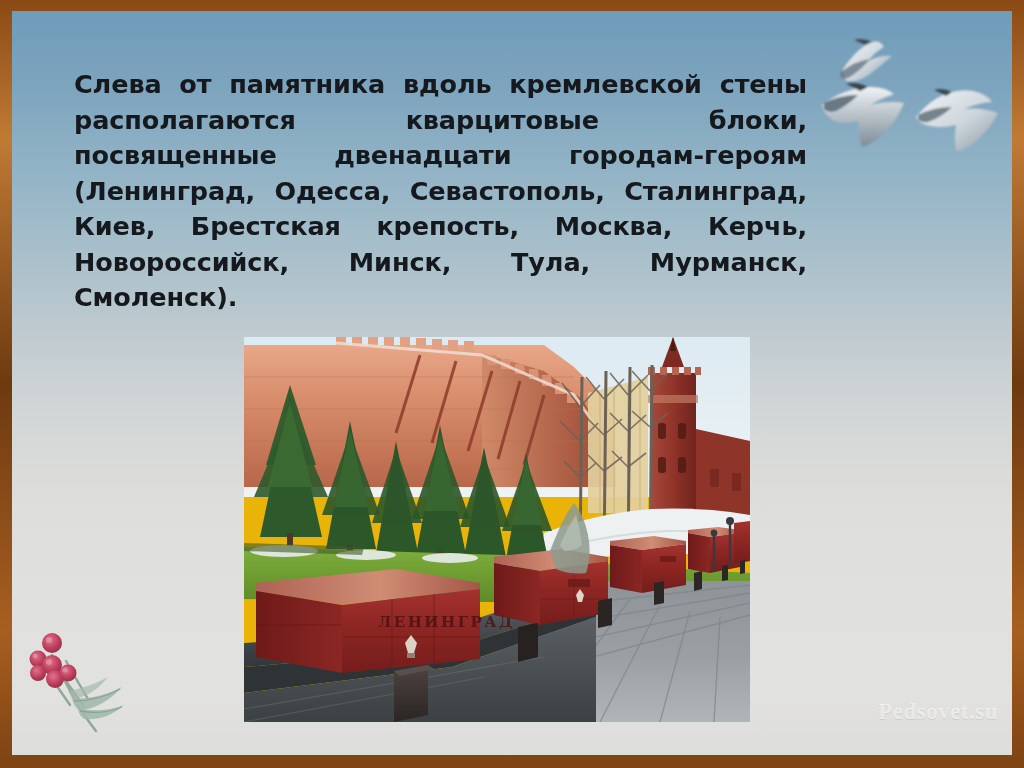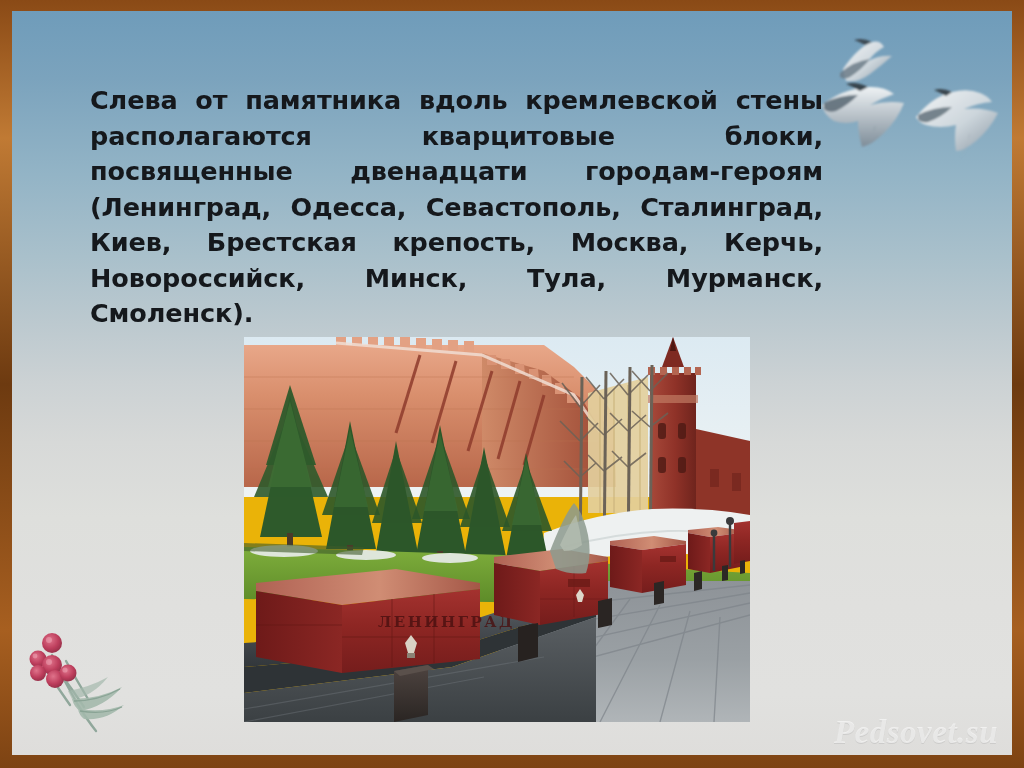--- a/index.html
+++ b/index.html
@@ -72,21 +72,21 @@
     width: 733px;
     color: #15181c;
     font-family: "DejaVu Sans", sans-serif;
     font-weight: bold;
     font-size: 25.5px;
     line-height: 35.5px;
     letter-spacing: -0.1px;
     text-align: justify;
     text-justify: inter-word;
     word-spacing: 0.5px;
-    margin: 16px;
+    margin: 0;
   }
   #headline::after {
     content: "";
     display: inline-block;
     width: 100%;
   }
 
   
   #photo-wrap {
     position: absolute;
@@ -112,30 +112,29 @@
     width: 120px;
     height: 120px;
     opacity: .92;
     pointer-events: none;
   }
 
   
   #watermark {
     position: absolute;
     right: 14px;
-    bottom: 4px;
+    bottom: 30px;
     font-family: "Liberation Serif", serif;
-    font-size: 33px;
+    font-size: 23px;
     font-weight: bold;
     letter-spacing: .5px;
     color: rgba(255,255,255,0.55);
     text-shadow: 0 1px 0 rgba(150,150,150,.25);
     user-select: none;
     pointer-events: none;
-    font-style: italic;
   }
 </style>
 </head>
 <body>
 
 <div id="slide">
   <div id="canvas">
 
     <div id="birds">
       <svg width="200" height="145" viewBox="0 0 200 145">

